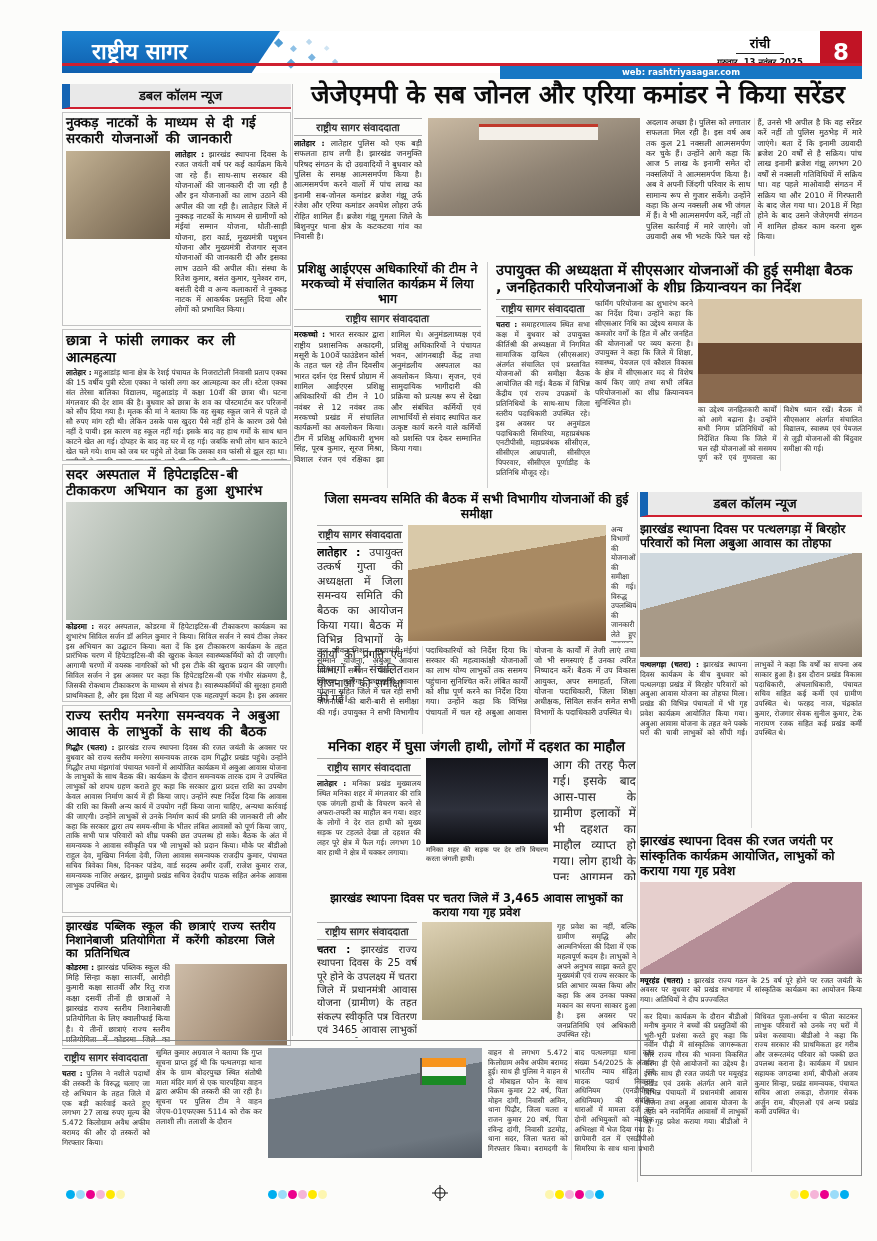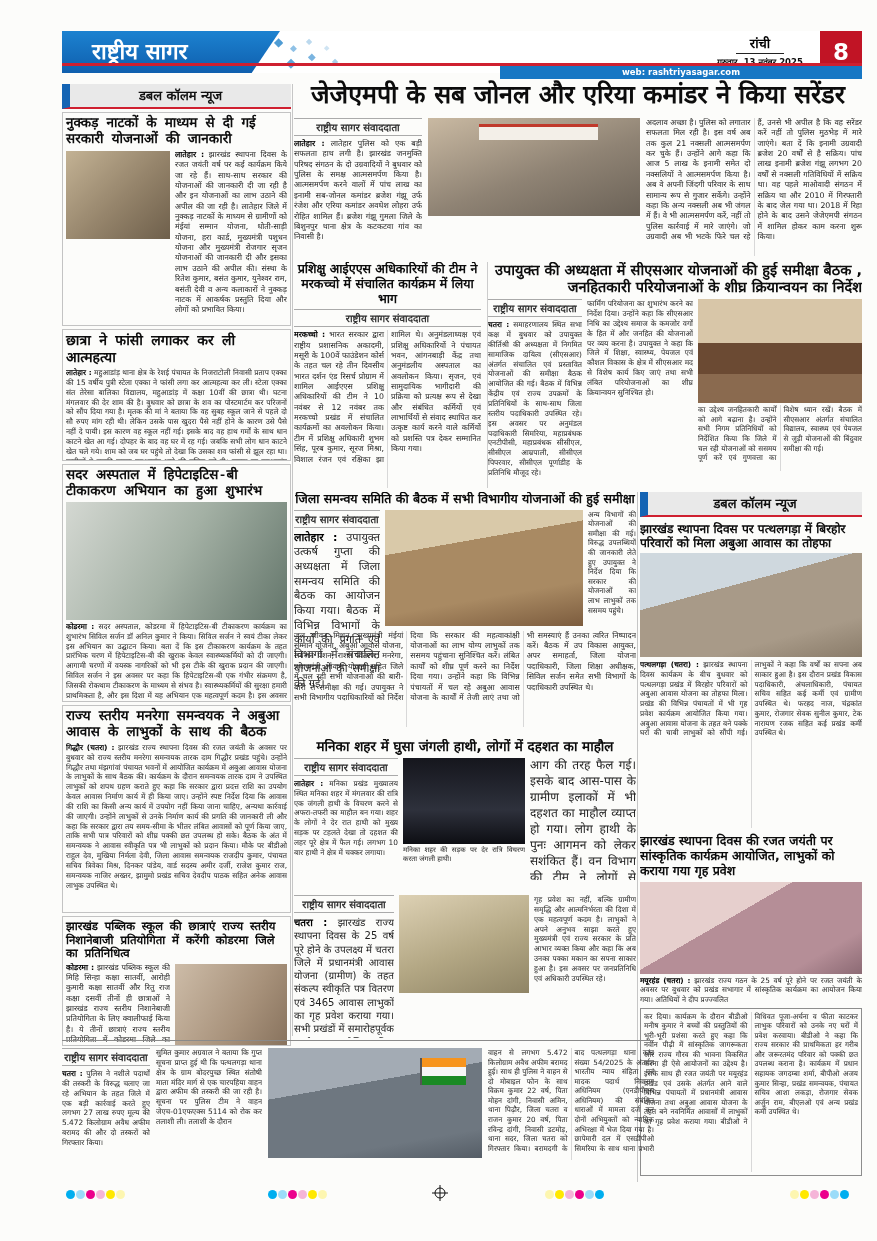--- a/index.html
+++ b/index.html
@@ -40,23 +40,23 @@
   .vline { position:absolute; width:1px; background:#c6c6c6; }
 
   
   .leftcol { left:62px; top:84px; width:229px; }
   .leftcol article { border:1px solid #c3c3c3; padding:3px; margin-top:3px; overflow:hidden; }
   .leftcol .hl { font-size:13.5px; margin-bottom:2px;font-family:Liberation Mono, monospace; }
 
   
   .main-hl { left:294px; top:80px; width:568px; text-align:center; font-size:25px; }
   .main-row { left:294px; top:118px; width:568px; height:138px; display:flex; gap:6px; }
-  .row2 { left:294px; top:262px; width:568px; height:226px; display:flex; }
+  .row2 { left:294px; top:262px; width:568px; height:226px; display:flex; gap:8px; }
   .narrowcol { left:294px; top:492px; width:342px; }
-  .narrowcol section { overflow:hidden; margin-bottom:5px; }
+  .narrowcol section { overflow:hidden; margin-bottom:5px;margin-left:23px; }
 
   .rightcol { left:640px; top:492px; width:222px; }
 
   .bottom-art { left:62px; top:1040px; width:592px; height:145px; border-top:1.5px solid #8a8a8a; padding-top:3px; overflow:hidden; }
 
   
   .dots { position:absolute; top:1190px; display:flex; gap:1px; }
   .dots i { width:9px; height:9px; border-radius:50%; display:block; }
 
   .flag { position:absolute; right:16px; top:10px; width:44px; height:27px;
@@ -142,21 +142,21 @@
   </div>
 
   <div class="abs row2">
     <section style="width:194px;flex:none;border-right:1px solid #ccc;padding-right:6px;overflow:hidden">
       <h2 class="hl" style="font-size:12.5px;text-align:center">प्रशिक्षु आईएएस अधिकारियों की टीम ने मरकच्चो में संचालित कार्यक्रम में लिया भाग</h2>
       <div class="byline" style="margin-top:3px">राष्ट्रीय सागर संवाददाता</div>
       <div class="cols2 bt" style="height:160px"><b>मरकच्चो :</b> <span>भारत सरकार द्वारा राष्ट्रीय प्रशासनिक अकादमी, मसूरी के 100वें फाउंडेशन कोर्स के तहत चल रहे तीन दिवसीय भारत दर्शन एंड रिसर्च प्रोग्राम में शामिल आईएएस प्रशिक्षु अधिकारियों की टीम ने 10 नवंबर से 12 नवंबर तक मरकच्चो प्रखंड में संचालित कार्यक्रमों का अवलोकन किया। टीम में प्रशिक्षु अधिकारी शुभम सिंह, पूरब कुमार, सूरज मिश्रा, विशाल रंजन एवं रक्षिका झा शामिल थे। अनुमंडलाध्यक्ष एवं प्रशिक्षु अधिकारियों ने पंचायत भवन, आंगनबाड़ी केंद्र तथा अनुमंडलीय अस्पताल का अवलोकन किया। सृजन, एवं सामुदायिक भागीदारी की प्रक्रिया को प्रत्यक्ष रूप से देखा और संबंधित कर्मियों एवं लाभार्थियों से संवाद स्थापित कर उत्कृष्ट कार्य करने वाले कर्मियों को प्रशस्ति पत्र देकर सम्मानित किया गया।</span></div>
     </section>
 
     <section style="flex:1;overflow:hidden">
-      <h2 class="hl" style="font-size:14.5px;text-align:right">उपायुक्त की अध्यक्षता में सीएसआर योजनाओं की हुई समीक्षा बैठक , जनहितकारी परियोजनाओं के शीघ्र क्रियान्वयन का निर्देश</h2>
+      <h2 class="hl" style="font-size:14.5px;text-align:left">उपायुक्त की अध्यक्षता में सीएसआर योजनाओं की हुई समीक्षा बैठक , जनहितकारी परियोजनाओं के शीघ्र क्रियान्वयन का निर्देश</h2>
       <div style="display:flex;gap:5px;margin-top:3px;height:178px">
         <div style="width:94px;flex:none">
           <div class="byline">राष्ट्रीय सागर संवाददाता</div>
           <p class="bt" style="font-size:7.4px"><b>चतरा :</b> <span>समाहरणालय स्थित सभा कक्ष में बुधवार को उपायुक्त कीर्तिश्री की अध्यक्षता में निगमित सामाजिक दायित्व (सीएसआर) अंतर्गत संचालित एवं प्रस्तावित योजनाओं की समीक्षा बैठक आयोजित की गई। बैठक में विभिन्न केंद्रीय एवं राज्य उपक्रमों के प्रतिनिधियों के साथ-साथ जिला स्तरीय पदाधिकारी उपस्थित रहे। इस अवसर पर अनुमंडल पदाधिकारी सिमरिया, महाप्रबंधक एनटीपीसी, महाप्रबंधक सीसीएल, सीसीएल आम्रपाली, सीसीएल पिपरवार, सीसीएल पूर्णाडीह के प्रतिनिधि मौजूद रहे।</span></p>
         </div>
         <div style="flex:1">
           <p class="bt" style="font-size:7.4px">फार्मिंग परियोजना का शुभारंभ करने का निर्देश दिया। उन्होंने कहा कि सीएसआर निधि का उद्देश्य समाज के कमजोर वर्गों के हित में और जनहित की योजनाओं पर व्यय करना है। उपायुक्त ने कहा कि जिले में शिक्षा, स्वास्थ्य, पेयजल एवं कौशल विकास के क्षेत्र में सीएसआर मद से विशेष कार्य किए जाएं तथा सभी लंबित परियोजनाओं का शीघ्र क्रियान्वयन सुनिश्चित हो।</p>
         </div>
         <div style="width:164px;flex:none">
           <div class="ph" style="width:164px;height:104px;background:linear-gradient(180deg,#d8c6a8 0 42%,#6b4a33 42% 72%,#8a6a4f 72%)"></div>
@@ -190,20 +190,21 @@
         </div>
         <div style="width:122px;flex:none">
           <div class="ph" style="width:122px;height:86px;background:linear-gradient(180deg,#15161d,#2e313c 60%,#0d0e13)"></div>
           <p class="cap">मनिका शहर की सड़क पर देर रात्रि विचरण करता जंगली हाथी।</p>
         </div>
         <p class="bt" style="flex:1;font-size:12px">आग की तरह फैल गई। इसके बाद आस-पास के ग्रामीण इलाकों में भी दहशत का माहौल व्याप्त हो गया। लोग हाथी के पुनः आगमन को लेकर सशंकित हैं। वन विभाग की टीम ने लोगों से अपील की है कि रात में अकेले बाहर न निकलें और हाथी दिखने पर तुरंत सूचना दें।</p>
       </div>
     </section>
 
     <section style="height:146px">
+      <h2 class="hl" style="font-size:11.5px;text-align:center">झारखंड स्थापना दिवस पर चतरा जिले में 3,465 आवास लाभुकों का कराया गया गृह प्रवेश</h2>
       <div style="display:flex;gap:5px;margin-top:3px;height:124px">
         <div style="width:100px;flex:none">
           <div class="byline">राष्ट्रीय सागर संवाददाता</div>
           <p class="bt" style="font-size:10px"><b>चतरा :</b> <span>झारखंड राज्य स्थापना दिवस के 25 वर्ष पूरे होने के उपलक्ष्य में चतरा जिले में प्रधानमंत्री आवास योजना (ग्रामीण) के तहत संकल्प स्वीकृति पत्र वितरण एवं 3465 आवास लाभुकों का गृह प्रवेश कराया गया। सभी प्रखंडों में समारोहपूर्वक कार्यक्रम आयोजित किए गए।</span></p>
         </div>
         <div class="ph" style="width:130px;height:98px;background:linear-gradient(160deg,#ddd1b4,#b3a784 55%,#8f8465)"></div>
         <p class="bt" style="flex:1;font-size:7.4px">गृह प्रवेश का नहीं, बल्कि ग्रामीण समृद्धि और आत्मनिर्भरता की दिशा में एक महत्वपूर्ण कदम है। लाभुकों ने अपने अनुभव साझा करते हुए मुख्यमंत्री एवं राज्य सरकार के प्रति आभार व्यक्त किया और कहा कि अब उनका पक्का मकान का सपना साकार हुआ है। इस अवसर पर जनप्रतिनिधि एवं अधिकारी उपस्थित रहे।</p>
       </div>
     </section>
   </div>

